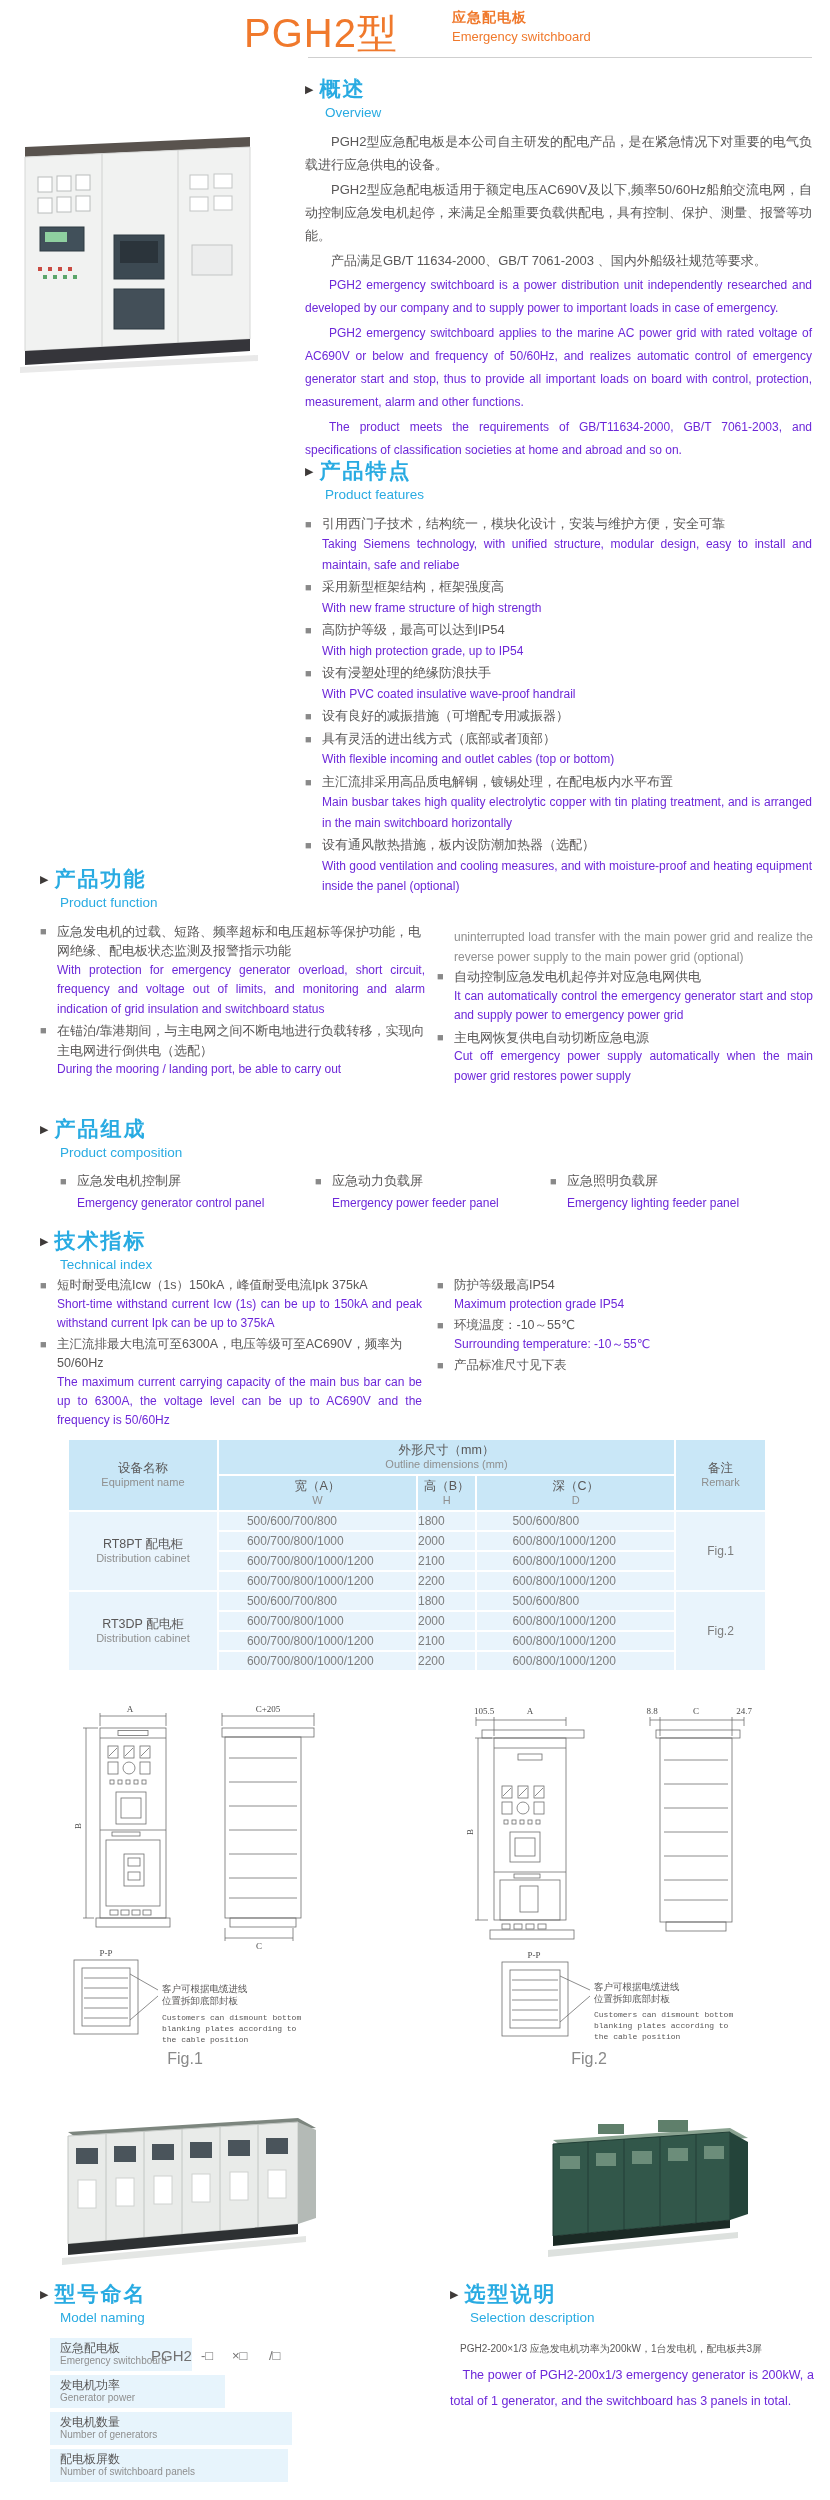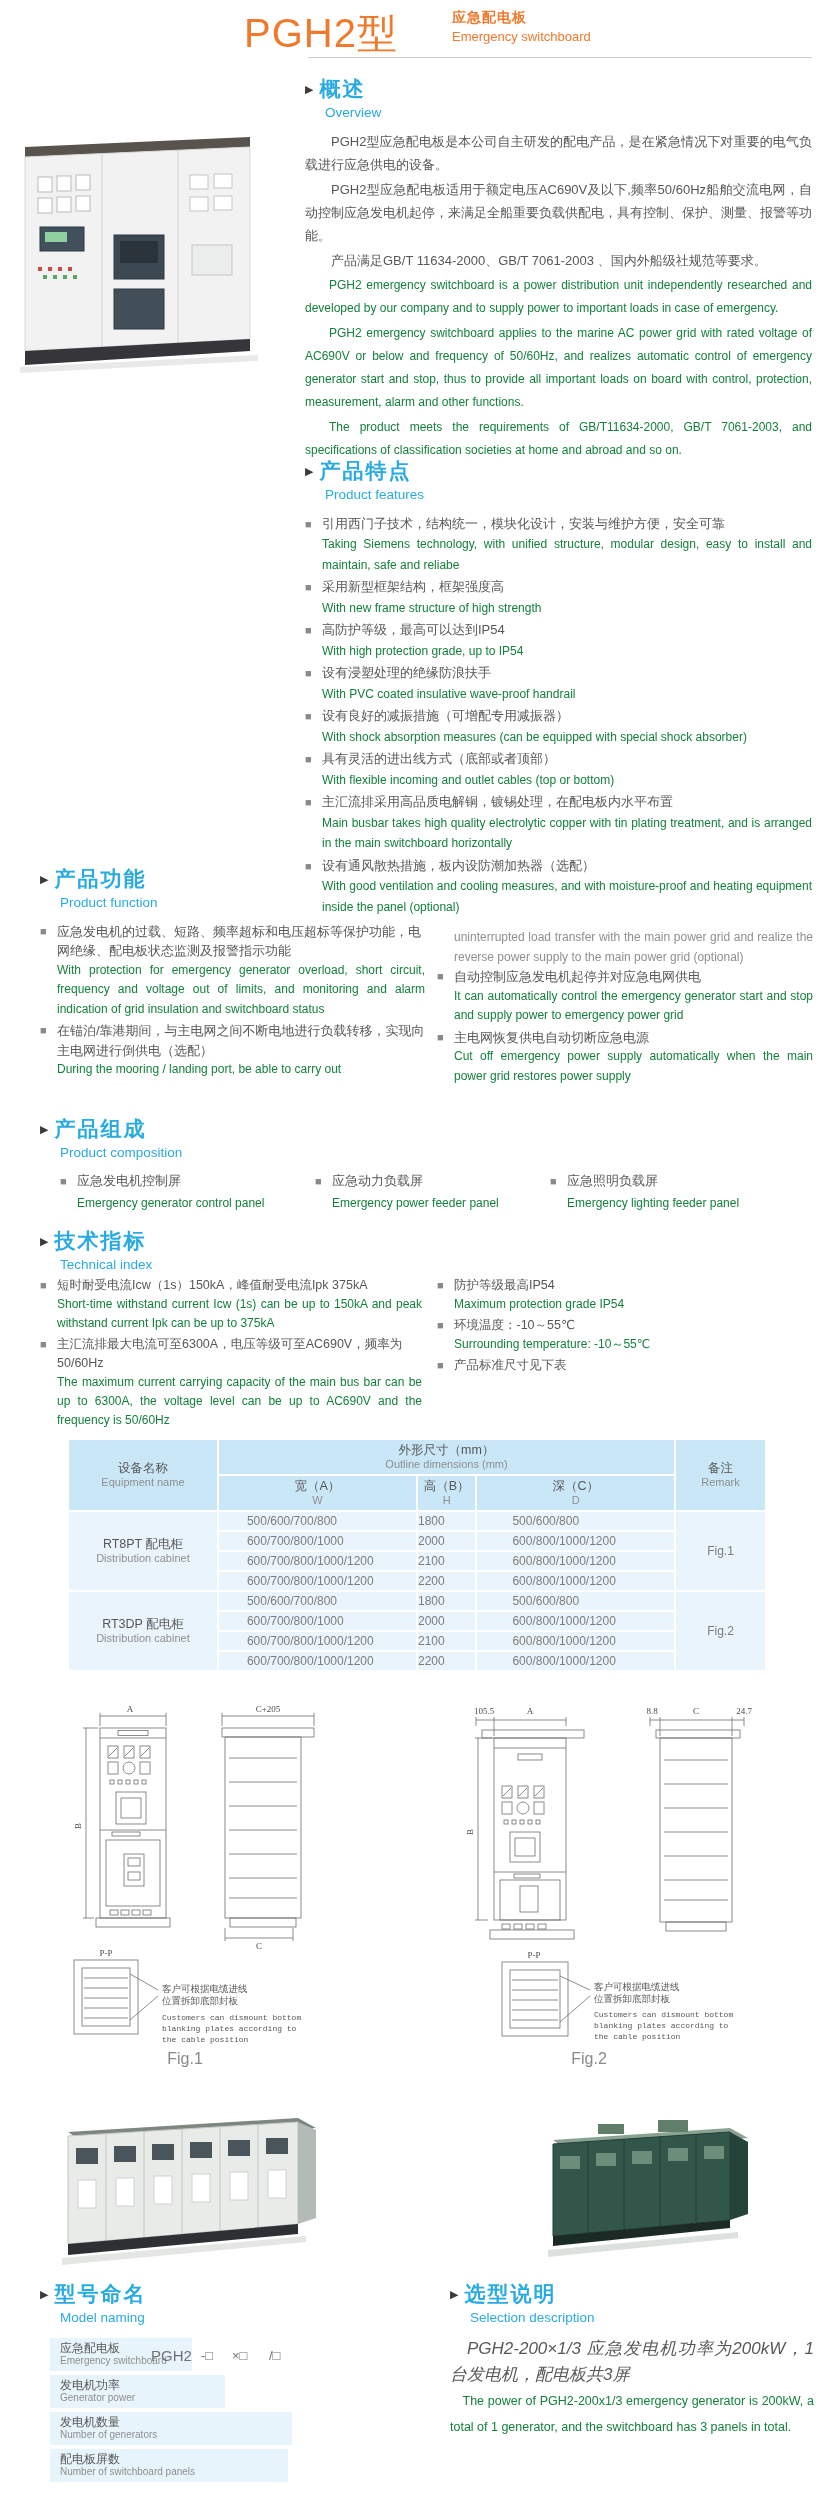--- a/index.html
+++ b/index.html
@@ -10,21 +10,21 @@
   .sub-cn{position:absolute;left:452px;top:9px;font-size:14px;font-weight:bold;color:#f0792c;letter-spacing:1px;}
   .sub-en{position:absolute;left:452px;top:29px;font-size:13px;color:#f0792c;}
   .rule{position:absolute;left:308px;top:57px;width:504px;height:1px;background:#cfcfcf;}
   
   .sec-head{line-height:1;}
   .tri{font-size:11px;color:#3e3a39;vertical-align:3px;margin-right:6px;}
   .sh-cn{font-size:21px;font-weight:bold;color:#29abe2;letter-spacing:2px;}
   .sh-en{font-size:13.5px;color:#29abe2;margin:7px 0 0 20px;}
   
   .zh{color:#595757;font-size:13px;}
-  .en{color:#15803d;font-size:12px;}
+  .en{color:#6d28d9;font-size:12px;}
   .overview{position:absolute;left:305px;top:78px;width:507px;}
   .overview p{margin:2px 0;text-align:justify;text-indent:2em;line-height:23px;}
   .features{position:absolute;left:305px;top:460px;width:507px;}
   .itemlist{margin-top:12px;}
   .item{position:relative;margin-bottom:2px;}
   .item .zh-line{position:relative;padding-left:17px;line-height:20.5px;font-size:13px;color:#595757;}
   .item .blt{position:absolute;left:0;top:0;font-size:11px;color:#898989;}
   .item .en{margin-left:17px;line-height:20.5px;text-align:justify;}
   .twocol .item .zh-line,.twocol .item .en{line-height:19.5px;}
   .func-left{position:absolute;left:40px;top:868px;width:385px;}
@@ -72,21 +72,21 @@
   .nrow{background:#e7f4fc;height:33px;margin-bottom:4px;padding:3px 0 0 10px;box-sizing:border-box;}
   .n-cn{font-size:12px;color:#595757;line-height:14px;}
   .n-en{font-size:10px;color:#8f8f8f;line-height:12px;}
   .n-code{position:absolute;left:101px;top:9px;font-size:15px;color:#727171;}
   .n-sym{position:absolute;top:10px;font-size:13px;color:#727171;}
   .s1{left:151px;} .s2{left:182px;} .s3{left:219px;}
   
   .sel-head{position:absolute;left:450px;top:2283px;}
   .sel-body{position:absolute;left:450px;top:2336px;width:364px;}
   .sel-body p{margin:0;text-align:justify;text-indent:1em;line-height:26px;}
-  .sel-body .zh{font-size:17px;font-style:italic;}
+  .sel-body .zh{font-size:10px;}
   .sel-body .en{font-size:12.5px;}
 </style>
 </head>
 <body>
 
 <div class="page">
 
   <div class="model">PGH2型</div>
   <div class="sub-cn">应急配电板</div>
   <div class="sub-en">Emergency switchboard</div>
@@ -164,21 +164,20 @@
       <div class="item">
         <div class="zh-line"><span class="blt">■</span><span>高防护等级，最高可以达到IP54</span></div>
         <div class="en">With high protection grade, up to IP54</div>
       </div>
       <div class="item">
         <div class="zh-line"><span class="blt">■</span><span>设有浸塑处理的绝缘防浪扶手</span></div>
         <div class="en">With PVC coated insulative wave-proof handrail</div>
       </div>
       <div class="item">
         <div class="zh-line"><span class="blt">■</span><span>设有良好的减振措施（可增配专用减振器）</span></div>
-        <div class="en">With shock absorption measures (can be equipped with special shock absorber)</div>
       </div>
       <div class="item">
         <div class="zh-line"><span class="blt">■</span><span>具有灵活的进出线方式（底部或者顶部）</span></div>
         <div class="en">With flexible incoming and outlet cables (top or bottom)</div>
       </div>
       <div class="item">
         <div class="zh-line"><span class="blt">■</span><span>主汇流排采用高品质电解铜，镀锡处理，在配电板内水平布置</span></div>
         <div class="en">Main busbar takes high quality electrolytic copper with tin plating treatment, and is arranged in the main switchboard horizontally</div>
       </div>
       <div class="item">

